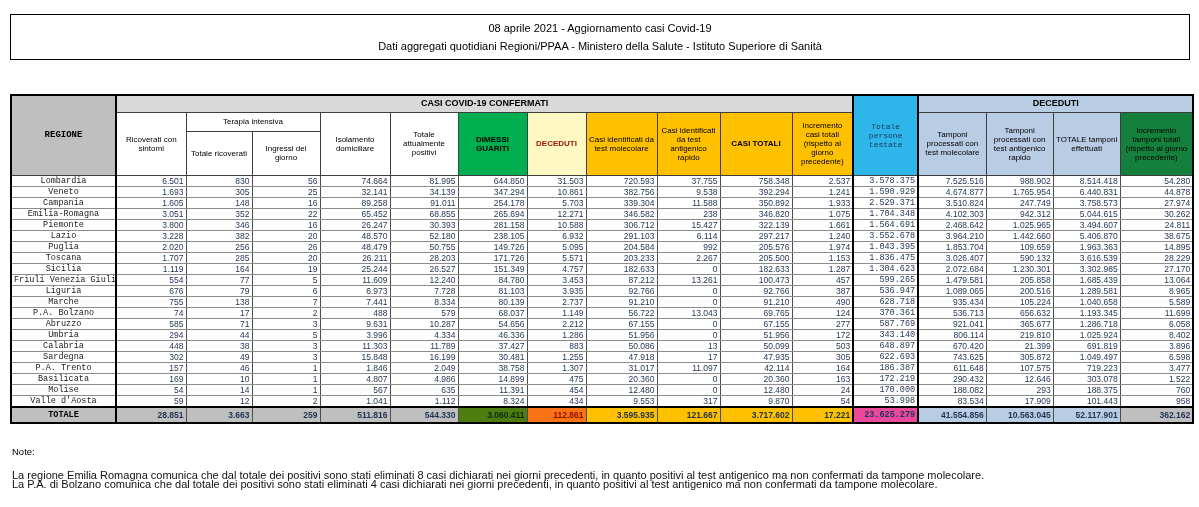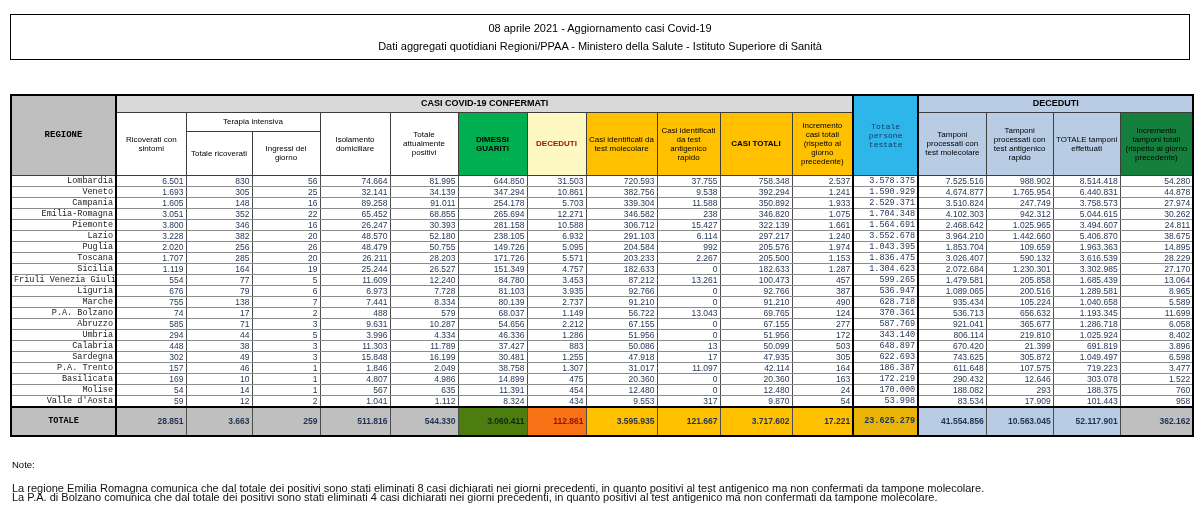--- a/index.html
+++ b/index.html
@@ -25,31 +25,31 @@
   .h-yellow{background:#ffc000;}
   .h-cyan{background:#2eb6ea;color:#17375e;}
   .h-blue{background:#b8cce4;}
   .h-grayend{background:#15803d;}
 
   .bthick-l{border-left:2px solid #000 !important;}
   .bthick-r{border-right:2px solid #000 !important;font-family:Liberation Mono, monospace;}
 
   tbody tr{height:11px;}
   tbody td{font-size:8.5px;line-height:10px;border:1px solid #8c8c8c;border-left:1px solid #4d4d4d;border-right:1px solid #4d4d4d;white-space:nowrap;}
-  td.region{text-align:right;color:#1a1a1a;}
+  td.region{text-align:center;color:#1a1a1a;}
   td.num{text-align:right;color:#1f3252;}
 
-  tr.totals{height:29px;}
+  tr.totals{height:16px;}
   tr.totals td{font-weight:bold;font-size:8.5px;border-top:2px solid #000;}
   td.t-label{background:#bfbfbf;text-align:center;font-size:9px;}
   td.t-gray{background:#bfbfbf;}
   td.t-green{background:#4d7c0f;color:#0d2b12;}
   td.t-red{background:#f97316;color:#8f1205;}
   td.t-yellow{background:#ffc000;}
-  td.t-cyan{background:#eab308;color:#17375e;}
+  td.t-cyan{background:#ec4899;color:#17375e;}
   td.t-blue{background:#b8cce4;}
   td.t-grayend{background:#bfbfbf;}
 
   .notes{margin-top:22px;padding-left:2px;}
   .notes-heading{font-size:9.5px;margin-bottom:14px;}
   .note-line{font-size:11px;line-height:9.5px;color:#111;}
 </style>
 </head>
 <body>
 

